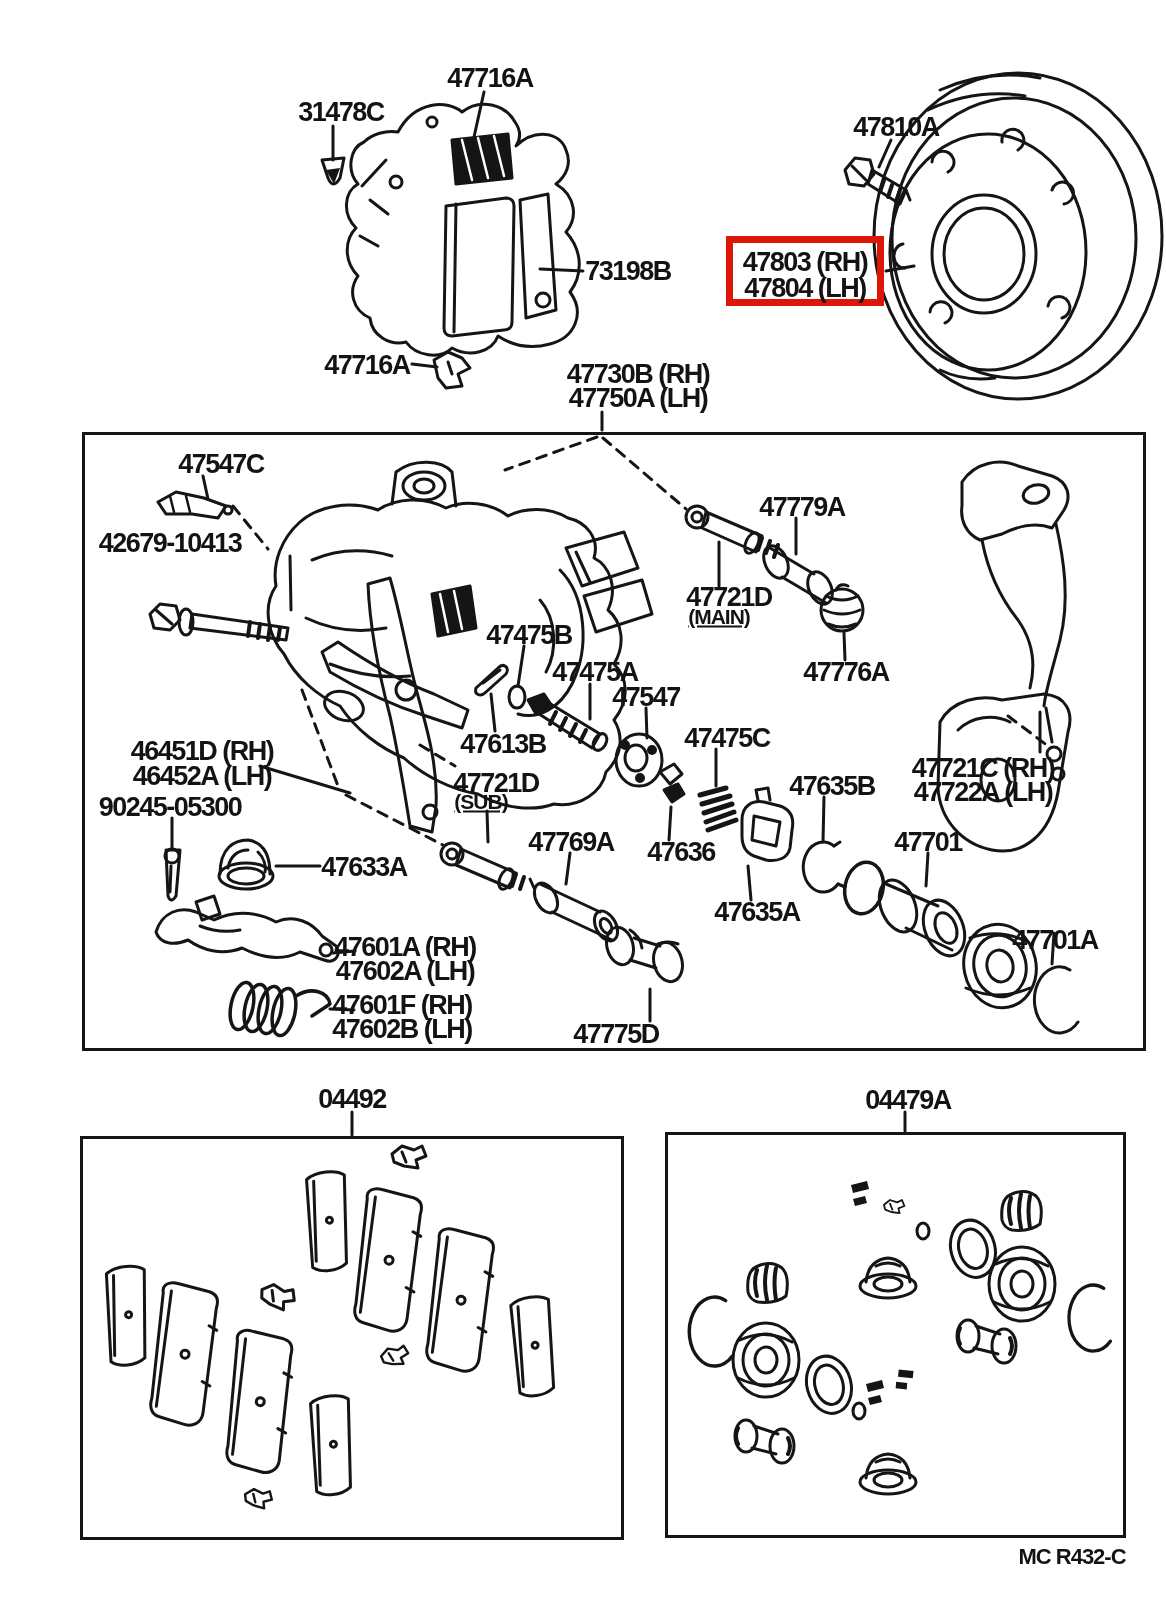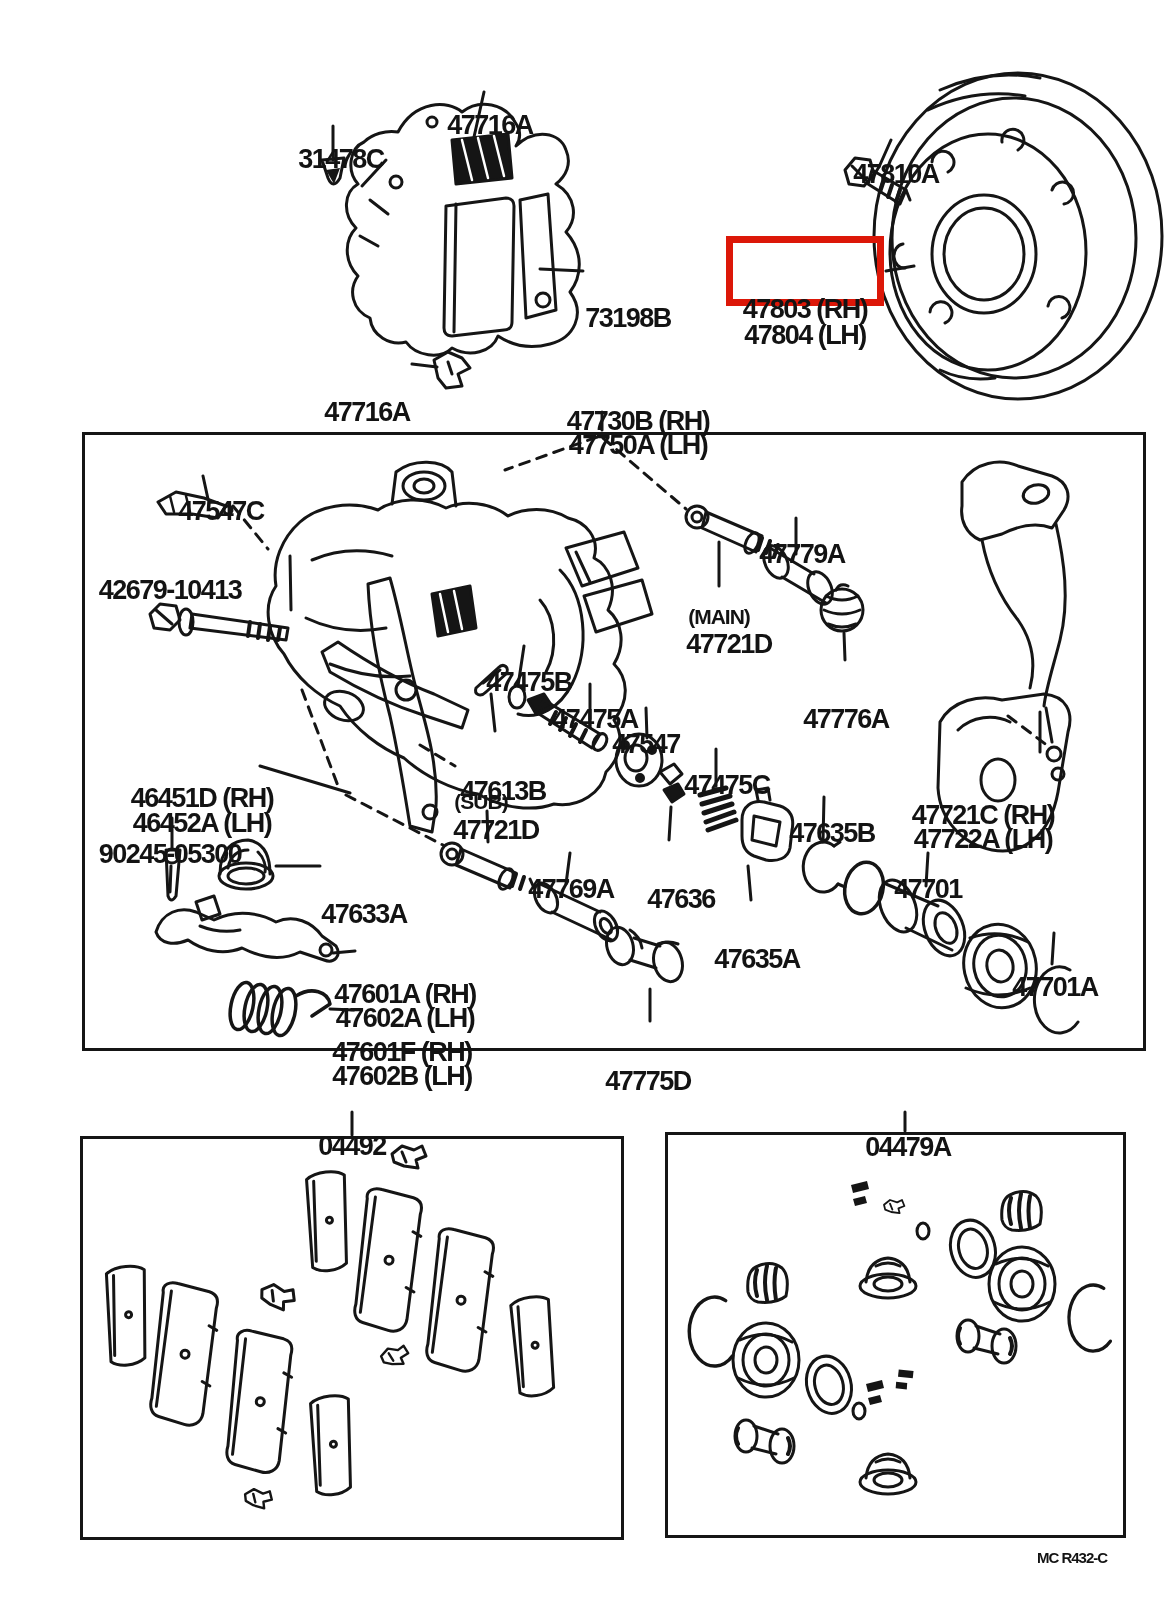--- a/index.html
+++ b/index.html
@@ -9,23 +9,23 @@
   }
   svg{position:absolute;left:0;top:0;}
   .frame{
     position:absolute;border:3px solid #151515;box-sizing:border-box;background:transparent;
   }
   .lbl,.lbl-sm,.lbl-md{
     position:absolute;transform:translate(-50%,-50%);
     font-weight:700;color:#131313;white-space:nowrap;
     letter-spacing:-1.5px;line-height:1;
   }
-  .lbl{font-size:27px;margin-top:47px;}
-  .lbl-sm{font-size:21px;letter-spacing:-1px;}
-  .lbl-md{font-size:15px;letter-spacing:-1px;}
+  .lbl{font-size:27px;}
+  .lbl-sm{font-size:21px;letter-spacing:-1px;text-decoration:underline;}
+  .lbl-md{font-size:22px;letter-spacing:-1px;}
   .hibox{
     position:absolute;left:726px;top:236px;width:158px;height:70px;
     border:7px solid #dc1708;box-sizing:border-box;
   }
 </style>
 </head>
 <body>
 
 <div class="page">
 
@@ -415,18 +415,18 @@
   <span class="lbl" style="left:802px;top:507px">47779A</span>
   <span class="lbl" style="left:846px;top:672px">47776A</span>
   <span class="lbl" style="left:727px;top:738px">47475C</span>
   <span class="lbl" style="left:832px;top:786px">47635B</span>
   <span class="lbl" style="left:681px;top:852px">47636</span>
   <span class="lbl" style="left:757px;top:912px">47635A</span>
   <span class="lbl" style="left:928px;top:842px">47701</span>
   <span class="lbl" style="left:1055px;top:940px">47701A</span>
   <span class="lbl" style="left:983px;top:768px">47721C (RH)</span>
   <span class="lbl" style="left:983px;top:792px">47722A (LH)</span>
-  <span class="lbl" style="left:648px;top:1034px">47775D</span>
+  <span class="lbl" style="left:616px;top:1034px">47775D</span>
   <span class="lbl" style="left:352px;top:1099px">04492</span>
   <span class="lbl" style="left:908px;top:1100px">04479A</span>
   <span class="lbl-md" style="left:1072px;top:1557px">MC R432-C</span>
 
 </div>
 
 </body></html>

